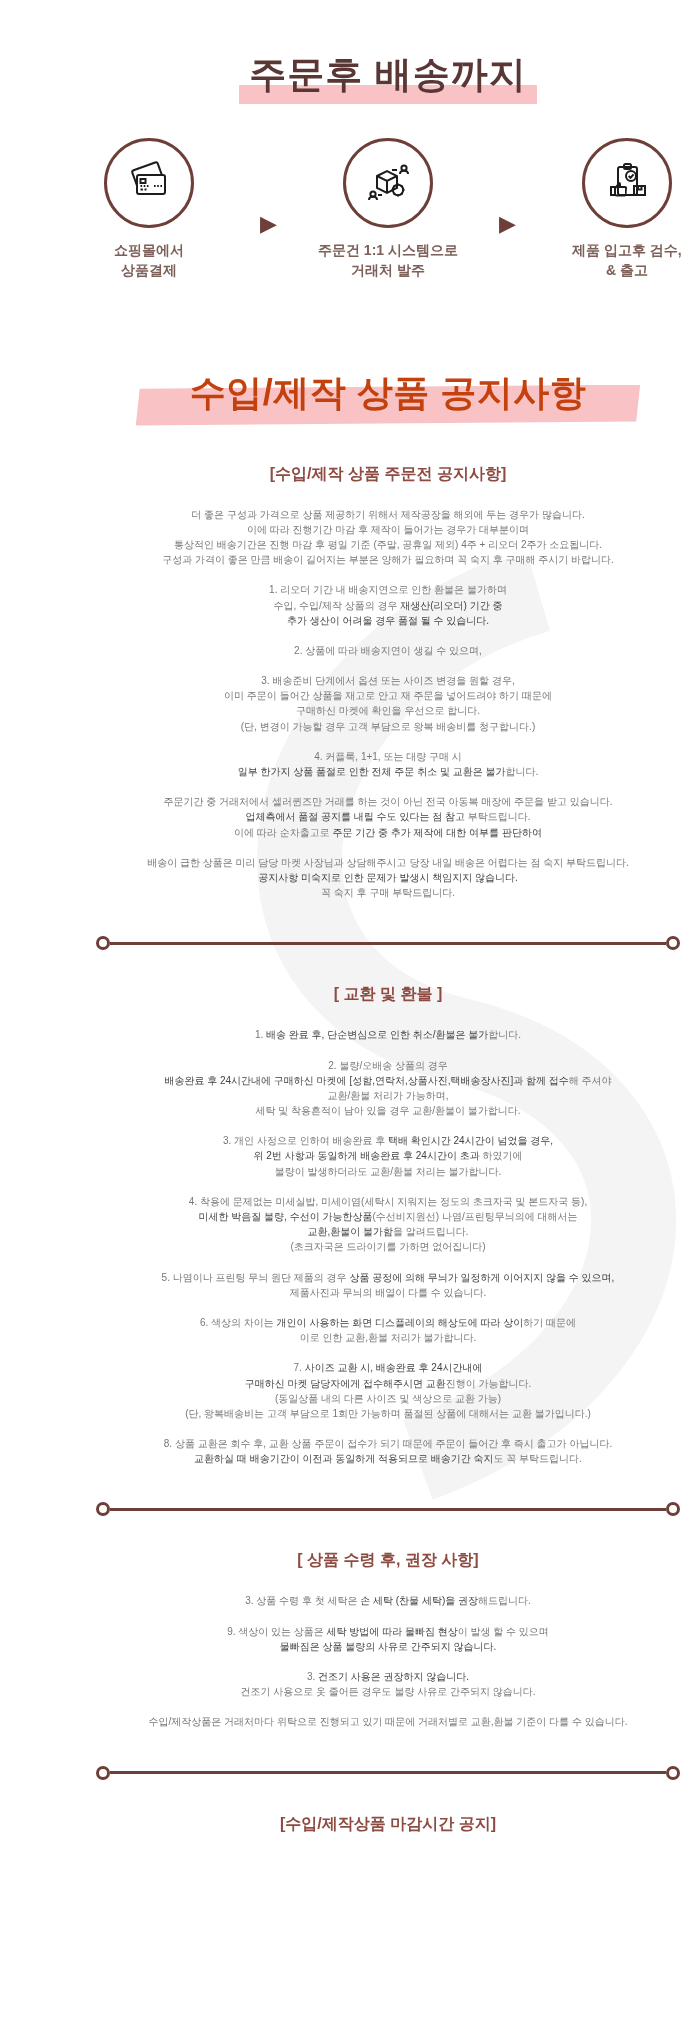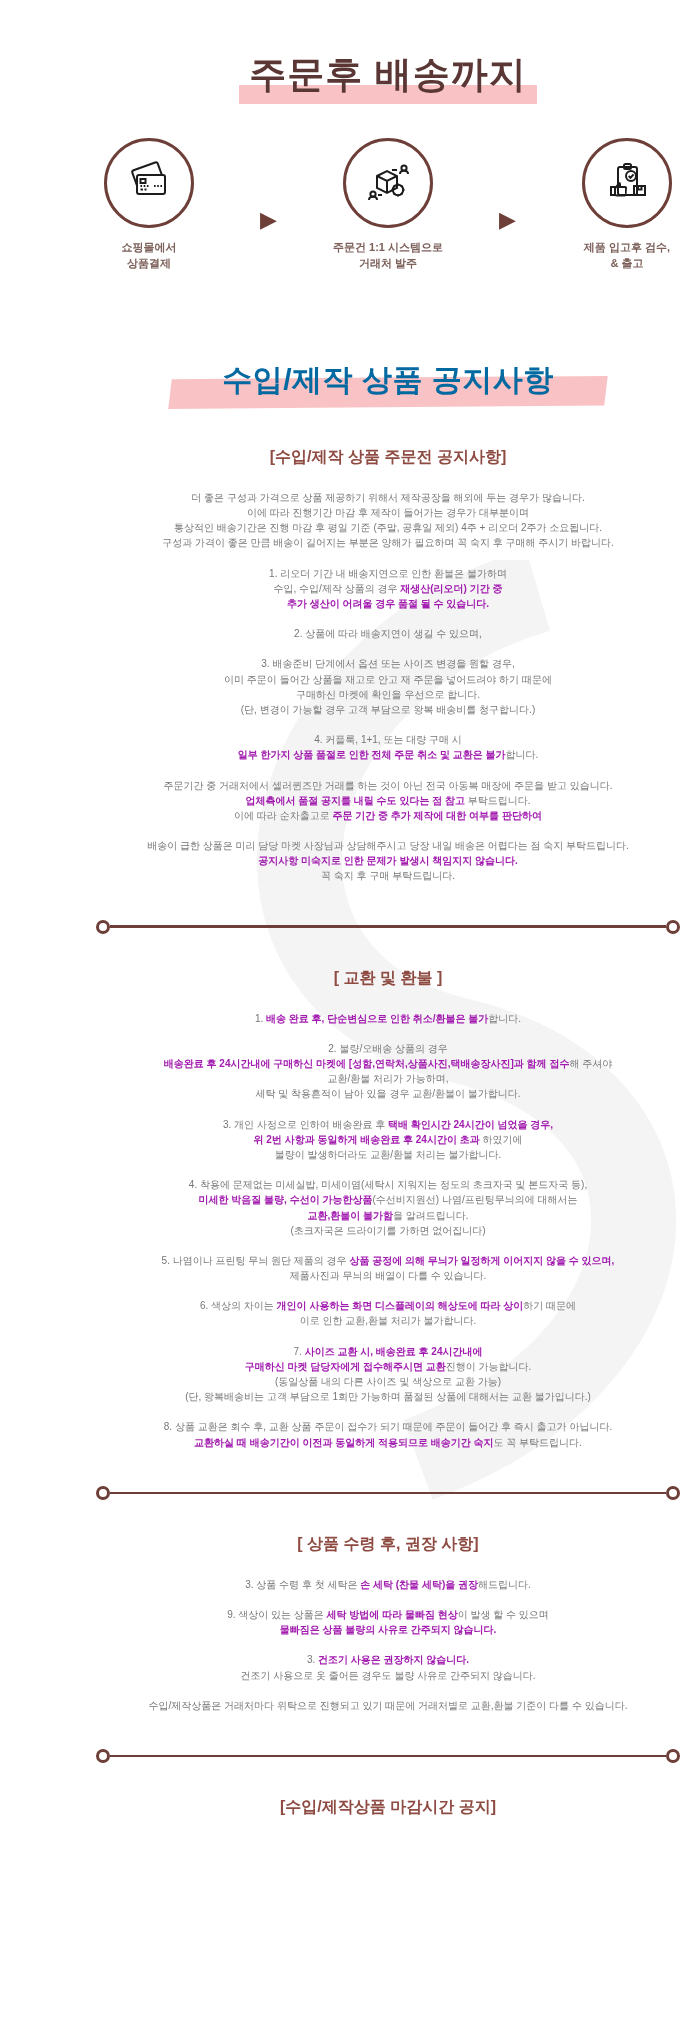--- a/index.html
+++ b/index.html
@@ -12,36 +12,36 @@
   .top-title-wrap{text-align:center;padding-top:50px;}
   .top-title{display:inline-block;font-size:37px;font-weight:800;letter-spacing:1px;
     color:#5a3735;padding:0 10px 4px 10px;
     background:linear-gradient(to top,#f9c3c5 36%,transparent 36%);}
 
   
   .steps{display:flex;justify-content:center;align-items:flex-start;margin-top:34px;gap:26px;}
   .step{width:170px;text-align:center;}
   .step-circle{width:84px;height:84px;border:3px solid #6d3f38;border-radius:50%;
     margin:0 auto;display:flex;align-items:center;justify-content:center;background:#fff;}
-  .step-label{margin-top:12px;font-size:11px;line-height:1.45;font-weight:600;color:#7c6059;}
+  .step-label{margin-top:12px;font-size:14px;line-height:1.45;font-weight:600;color:#7c6059;}
   .step-arrow{font-size:22px;color:#6d3f38;align-self:center;margin-top:30px;line-height:1;}
 
   
   .notice-title-wrap{text-align:center;margin-top:88px;}
-  .notice-title{position:relative;display:inline-block;font-size:30px;font-weight:800;
-    letter-spacing:0.5px;color:#0369a1;padding:0 8px;}
+  .notice-title{position:relative;display:inline-block;font-size:36px;font-weight:800;
+    letter-spacing:0.5px;color:#c2410c;padding:0 8px;}
   .notice-title .tape{position:absolute;left:-46px;right:-46px;top:16px;bottom:-8px;
     background:#f9c3c5;z-index:-1;
     clip-path:polygon(0.8% 10%,100% 0,99.2% 90%,0 100%);}
 
   
   .sections{margin-top:46px;padding:0 22px;text-align:center;}
   .section-heading{font-size:16px;font-weight:800;color:#8e4b42;margin:4px 0 22px 0;}
   .paragraph{font-size:10px;line-height:1.52;color:#767676;margin:0 0 15px 0;}
-  .paragraph .red{color:#a21caf;font-weight:700;}
+  .paragraph .red{color:#404040;font-weight:400;}
   .text-line{white-space:nowrap;}
 
   
   .divider{display:flex;align-items:center;margin:36px 36px 34px 36px;}
   .divider .ring{width:8px;height:8px;border:3px solid #6d3f38;border-radius:50%;background:#fff;flex:0 0 auto;}
   .divider .line{flex:1;height:2.5px;background:#6d3f38;}
 
   .icon-svg{display:block;}
 </style>
 </head>

